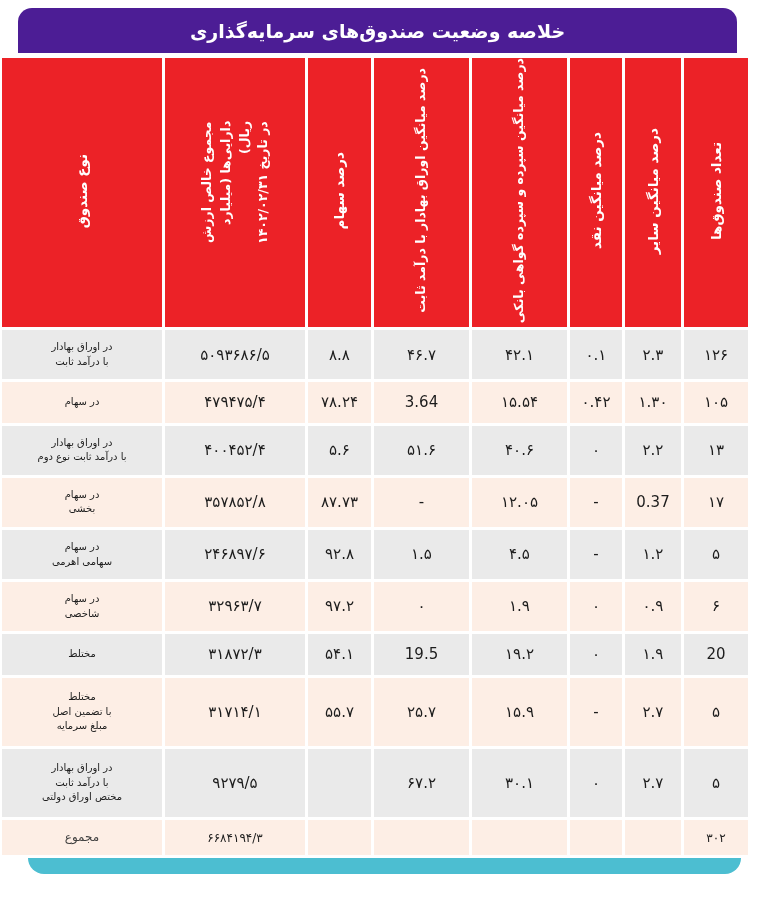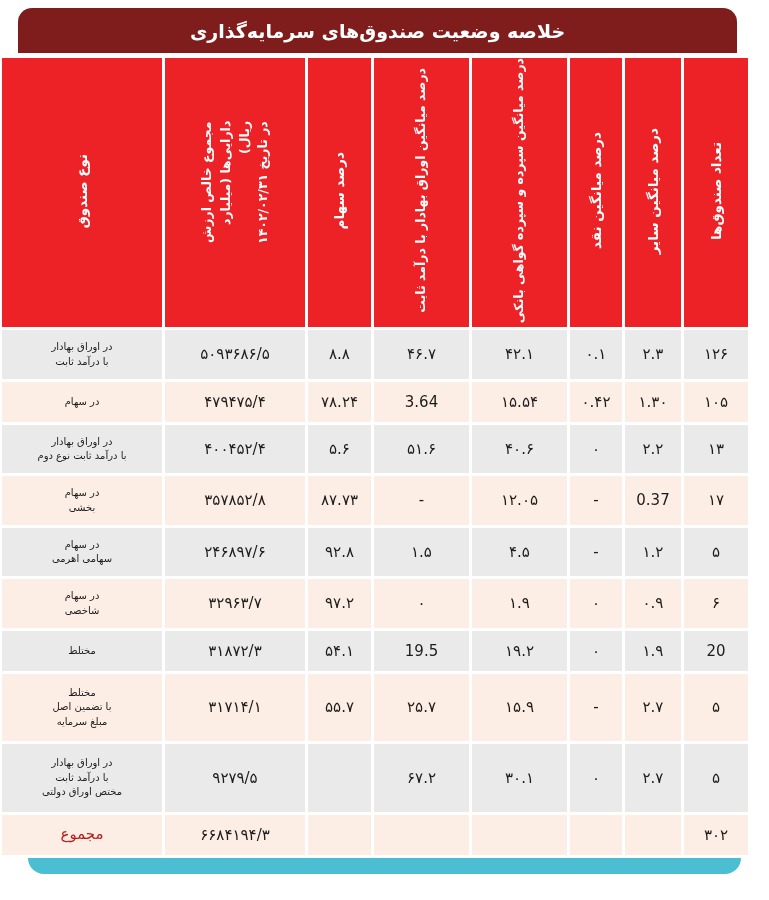--- a/index.html
+++ b/index.html
@@ -23,21 +23,21 @@
     padding: 0;
   }
 
   
   .title-bar {
     position: absolute;
     top: 8px;
     right: 32px;
     left: 18px;
     height: 45px;
-    background: #7f1d1d;
+    background: #4c1d95;
     border-radius: 14px 14px 0 0;
     display: flex;
     align-items: center;
     justify-content: center;
   }
   .title-bar .title-text {
     color: #ffffff;
     font-size: 19px;
     font-weight: bold;
     letter-spacing: 0.2px;
@@ -126,25 +126,25 @@
   tbody td.type-cell {
     font-size: 10px;
     line-height: 1.45;
     padding-right: 6px;
     padding-left: 6px;
   }
   tbody tr.odd td  { background: #eaeaea; }
   tbody tr.even td { background: #fdeee5; }
   tbody tr.total td {
     background: #fdeee5;
-    font-size: 15px;
+    font-size: 12px;
   }
   tbody tr.total td.type-cell {
-    color: #b91c1c;
-    font-size: 15px;
+    color: #404040;
+    font-size: 12px;
   }
 </style>
 </head>
 <body>
 
 <div class="infographic">
 
   <div class="title-bar">
     <span class="title-text">خلاصه وضعیت صندوق‌های سرمایه‌گذاری</span>
   </div>

